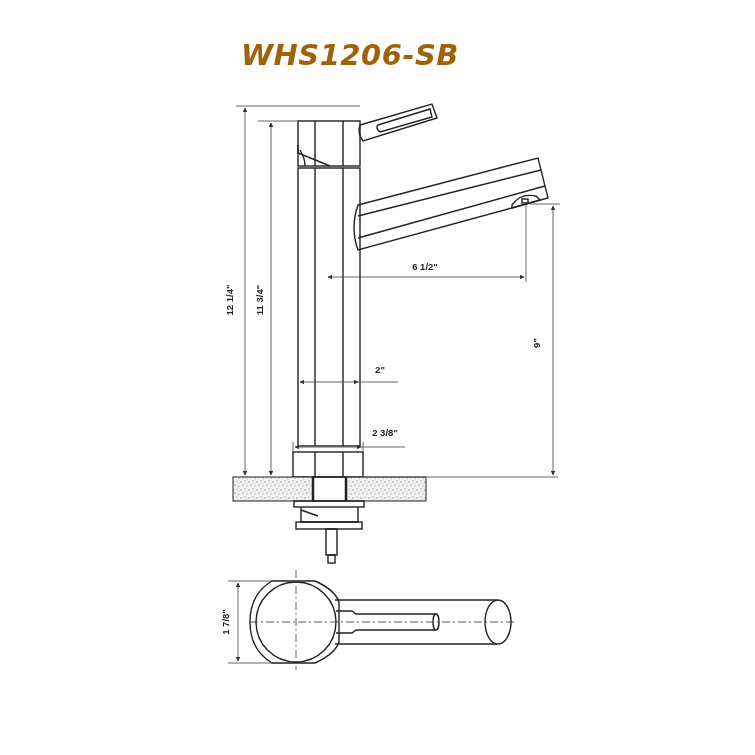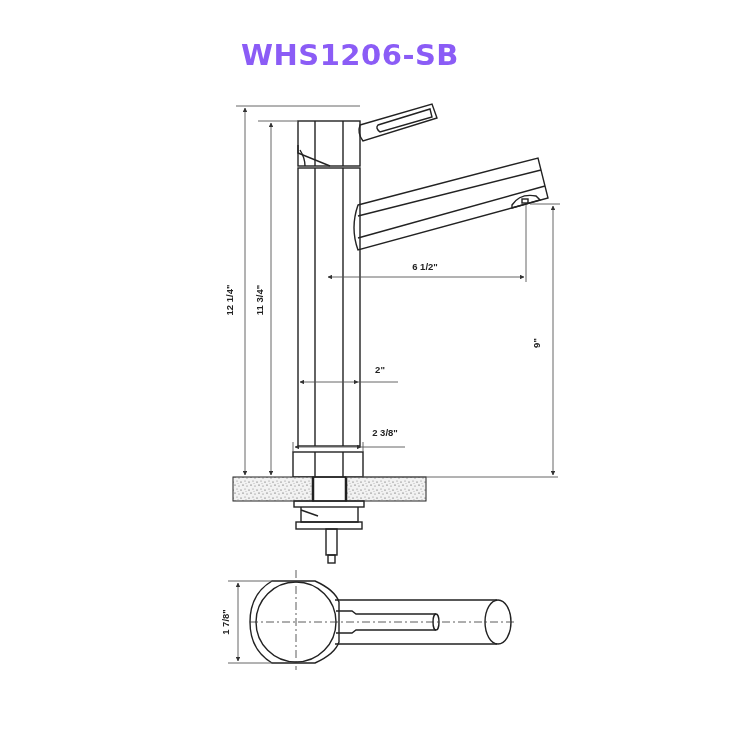--- a/index.html
+++ b/index.html
@@ -1,17 +1,17 @@
 <!DOCTYPE html>
 <html><head>
   <meta charset="utf-8">
   <style>
     html, body { margin: 0; padding: 0; background: #ffffff; }
     body { width: 755px; height: 755px; position: relative; overflow: hidden; font-family: "Liberation Sans", sans-serif; }
-    .title { position: absolute; left: 0; top: 38px; width: 700px; text-align: center; font-family: "DejaVu Sans", sans-serif; font-weight: bold; font-size: 29px; color: #8b5cf6; letter-spacing: 0.5px; }
+    .title { position: absolute; left: 0; top: 38px; width: 700px; text-align: center; font-family: "DejaVu Sans", sans-serif; font-weight: bold; font-size: 29px; color: #a16207; letter-spacing: 0.5px; font-style: italic; }
     svg.drawing { position: absolute; left: 0; top: 0; }
     .dim { font-family: "Liberation Sans", sans-serif; font-size: 9.5px; font-weight: bold; fill: #222; }
     .ln { stroke: #222; stroke-width: 1.4; fill: none; }
     .thin { stroke: #555; stroke-width: 0.9; fill: none; }
     .dash { stroke: #333; stroke-width: 0.8; fill: none; stroke-dasharray: 8 3 2 3; }
   </style>
 </head>
 <body>
 
 <div class="title">WHS1206-SB</div>

